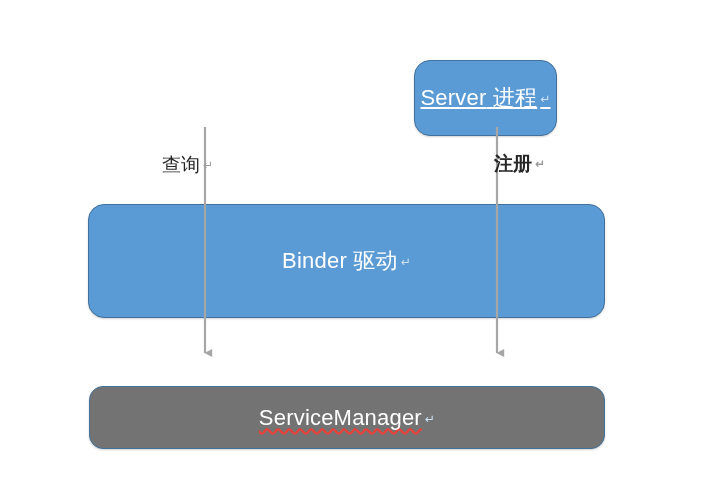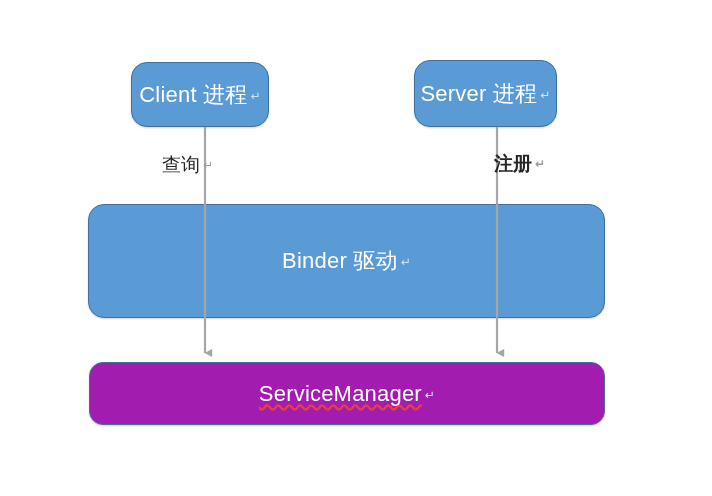--- a/index.html
+++ b/index.html
@@ -56,21 +56,21 @@
     margin-left: 3px;
     vertical-align: 2px;
     font-family: "DejaVu Sans", sans-serif;
   }
   .pmark-on-blue {
     color: #cfe0f2;
   }
 
   
   #node-client        { left: 131px; top: 62px;  width: 138px; height: 65px;  border-radius: 16px; }
-  #node-server        { left: 414px; top: 60px;  width: 143px; height: 67px;  border-radius: 16px; }
+  #node-server        { left: 414px; top: 60px;  width: 143px; height: 76px;  border-radius: 16px; text-decoration: underline; }
   #node-binder        { left: 88px;  top: 204px; width: 517px; height: 114px; border-radius: 16px; }
   #node-servicemanager{ left: 89px;  top: 362px; width: 516px; height: 63px;  border-radius: 14px; }
 
   
   #connectors {
     position: absolute;
     left: 0; top: 0;
     width: 712px;
     height: 496px;
     z-index: 3;
@@ -87,33 +87,30 @@
     font-family: "DejaVu Sans", "Liberation Sans", sans-serif;
   }
   #edge-label-query    { left: 162px; top: 152px; }
   #edge-label-register { left: 494px; top: 151px; font-weight: bold; }
 </style>
 </head>
 <body>
 
 <div id="canvas" style="--bg: #ffffff;">
 
-  <div class="node" id="node-client" style="background: rgb(91, 155, 213); border-color: rgb(65, 113, 156);">
-    <span class="node-label"><span>Client</span> <span class="cn">进程</span><span class="pmark pmark-on-blue">↵</span></span>
-  </div>
 
   <div class="node" id="node-server" style="background: rgb(91, 155, 213); border-color: rgb(65, 113, 156);">
     <span class="node-label"><span>Server</span> <span class="cn">进程</span><span class="pmark pmark-on-blue">↵</span></span>
   </div>
 
   <div class="node" id="node-binder" style="background: rgb(91, 155, 213); border-color: rgb(65, 113, 156);">
     <span class="node-label"><span>Binder</span> <span class="cn">驱动</span><span class="pmark pmark-on-blue">↵</span></span>
   </div>
 
-  <div class="node" id="node-servicemanager" style="background: #a21caf; border-color: rgb(65, 113, 156);">
+  <div class="node" id="node-servicemanager" style="background: #737373; border-color: rgb(65, 113, 156); margin-top: 24px;">
     <span class="node-label"><span class="misspelled">ServiceManager</span><span class="pmark pmark-on-blue">↵</span></span>
   </div>
 
   <svg id="connectors" width="712" height="496" viewBox="0 0 712 496" xmlns="http://www.w3.org/2000/svg">
     <defs>
       <marker id="arrow-down" markerWidth="9" markerHeight="9" refX="4.5" refY="8" orient="auto" markerUnits="userSpaceOnUse">
         <path d="M0.6,0.8 L8.4,0.8 L4.5,8.6 Z" fill="#a6a6a6"></path>
       </marker>
     </defs>
 

